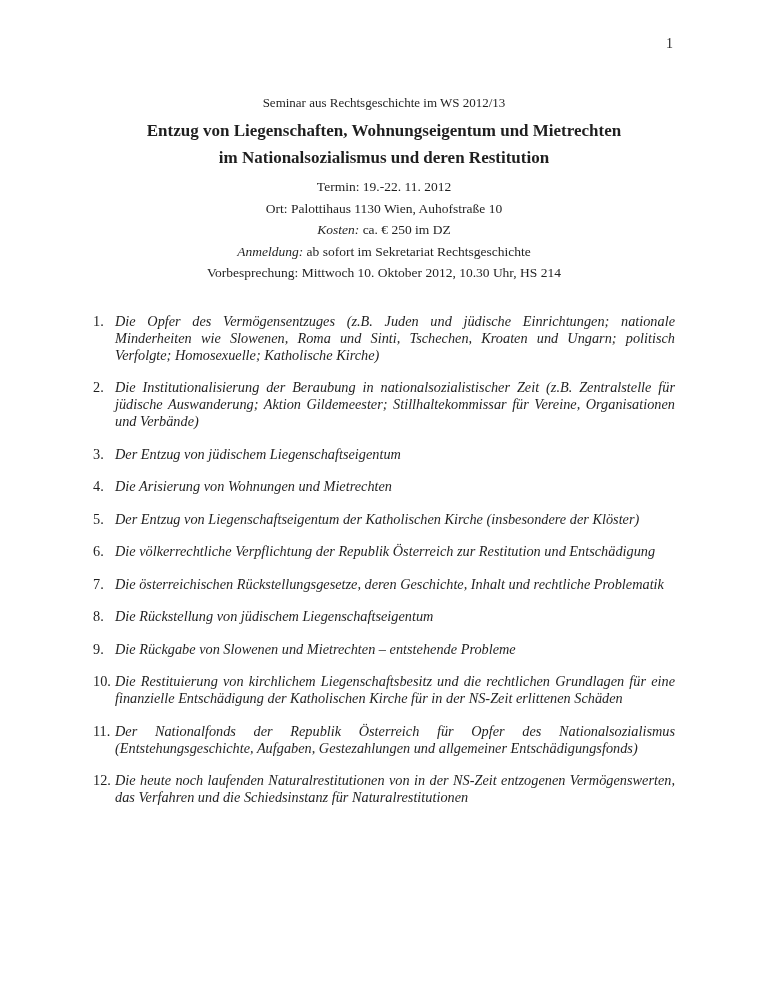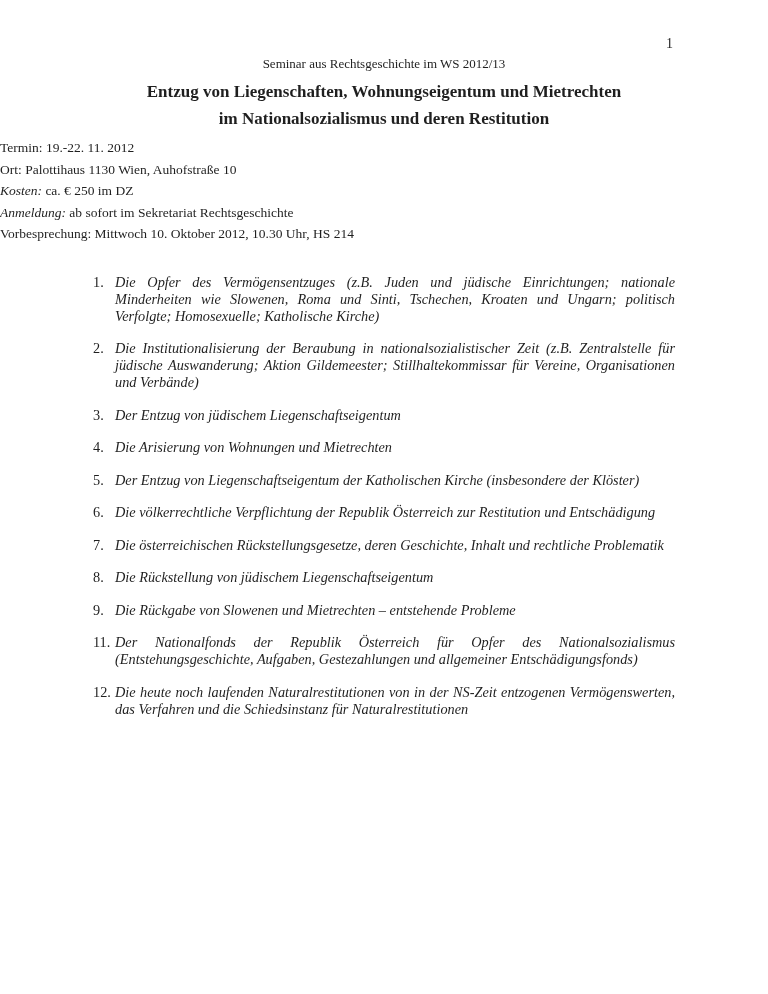--- a/index.html
+++ b/index.html
@@ -18,35 +18,36 @@
     box-sizing: border-box;
   }
   .page-number {
     position: absolute;
     top: 36px;
     right: 95px;
     font-size: 14px;
     line-height: 16px;
   }
   .seminar-line {
-    margin-top: 55px;
+    margin-top: 94px;
     text-align: center;
     font-size: 13px;
     line-height: 17px;
   }
   .doc-title {
     margin: 6px 0 0 0;
     text-align: center;
     font-size: 17px;
     font-weight: bold;
     line-height: 27px;
   }
   .title-line { display: block; }
   .meta-block {
     margin-top: 5px;
+    text-align: center;
     font-size: 13.5px;
   }
   .meta-line {
     line-height: 21.5px;
     white-space: pre-wrap;
   }
   .meta-label.it { font-style: italic; }
   .topic-list {
     margin-top: 29px;
     padding-left: 93px;
@@ -123,20 +124,24 @@
       </div>
     <div class="topic">
         <span class="topic-num">8.</span>
         <span class="topic-text">Die Rückstellung von jüdischem Liegenschaftseigentum</span>
       </div>
     <div class="topic">
         <span class="topic-num">9.</span>
         <span class="topic-text">Die Rückgabe von Slowenen und Mietrechten – entstehende Probleme</span>
       </div>
     <div class="topic">
+        <span class="topic-num">10.</span>
+        <span class="topic-text">Die Restituierung von kirchlichem Liegenschaftsbesitz und die rechtlichen Grundlagen für eine finanzielle Entschädigung der Katholischen Kirche für in der NS-Zeit erlittenen Schäden</span>
+      </div>
+    <div class="topic">
         <span class="topic-num">11.</span>
         <span class="topic-text">Der Nationalfonds der Republik Österreich für Opfer des Nationalsozialismus (Entstehungsgeschichte, Aufgaben, Gestezahlungen und allgemeiner Entschädigungsfonds)</span>
       </div>
     <div class="topic">
         <span class="topic-num">12.</span>
         <span class="topic-text">Die heute noch laufenden Naturalrestitutionen von in der NS-Zeit entzogenen Vermögenswerten, das Verfahren und die Schiedsinstanz für Naturalrestitutionen</span>
       </div>
   </div>
 
 </div>

